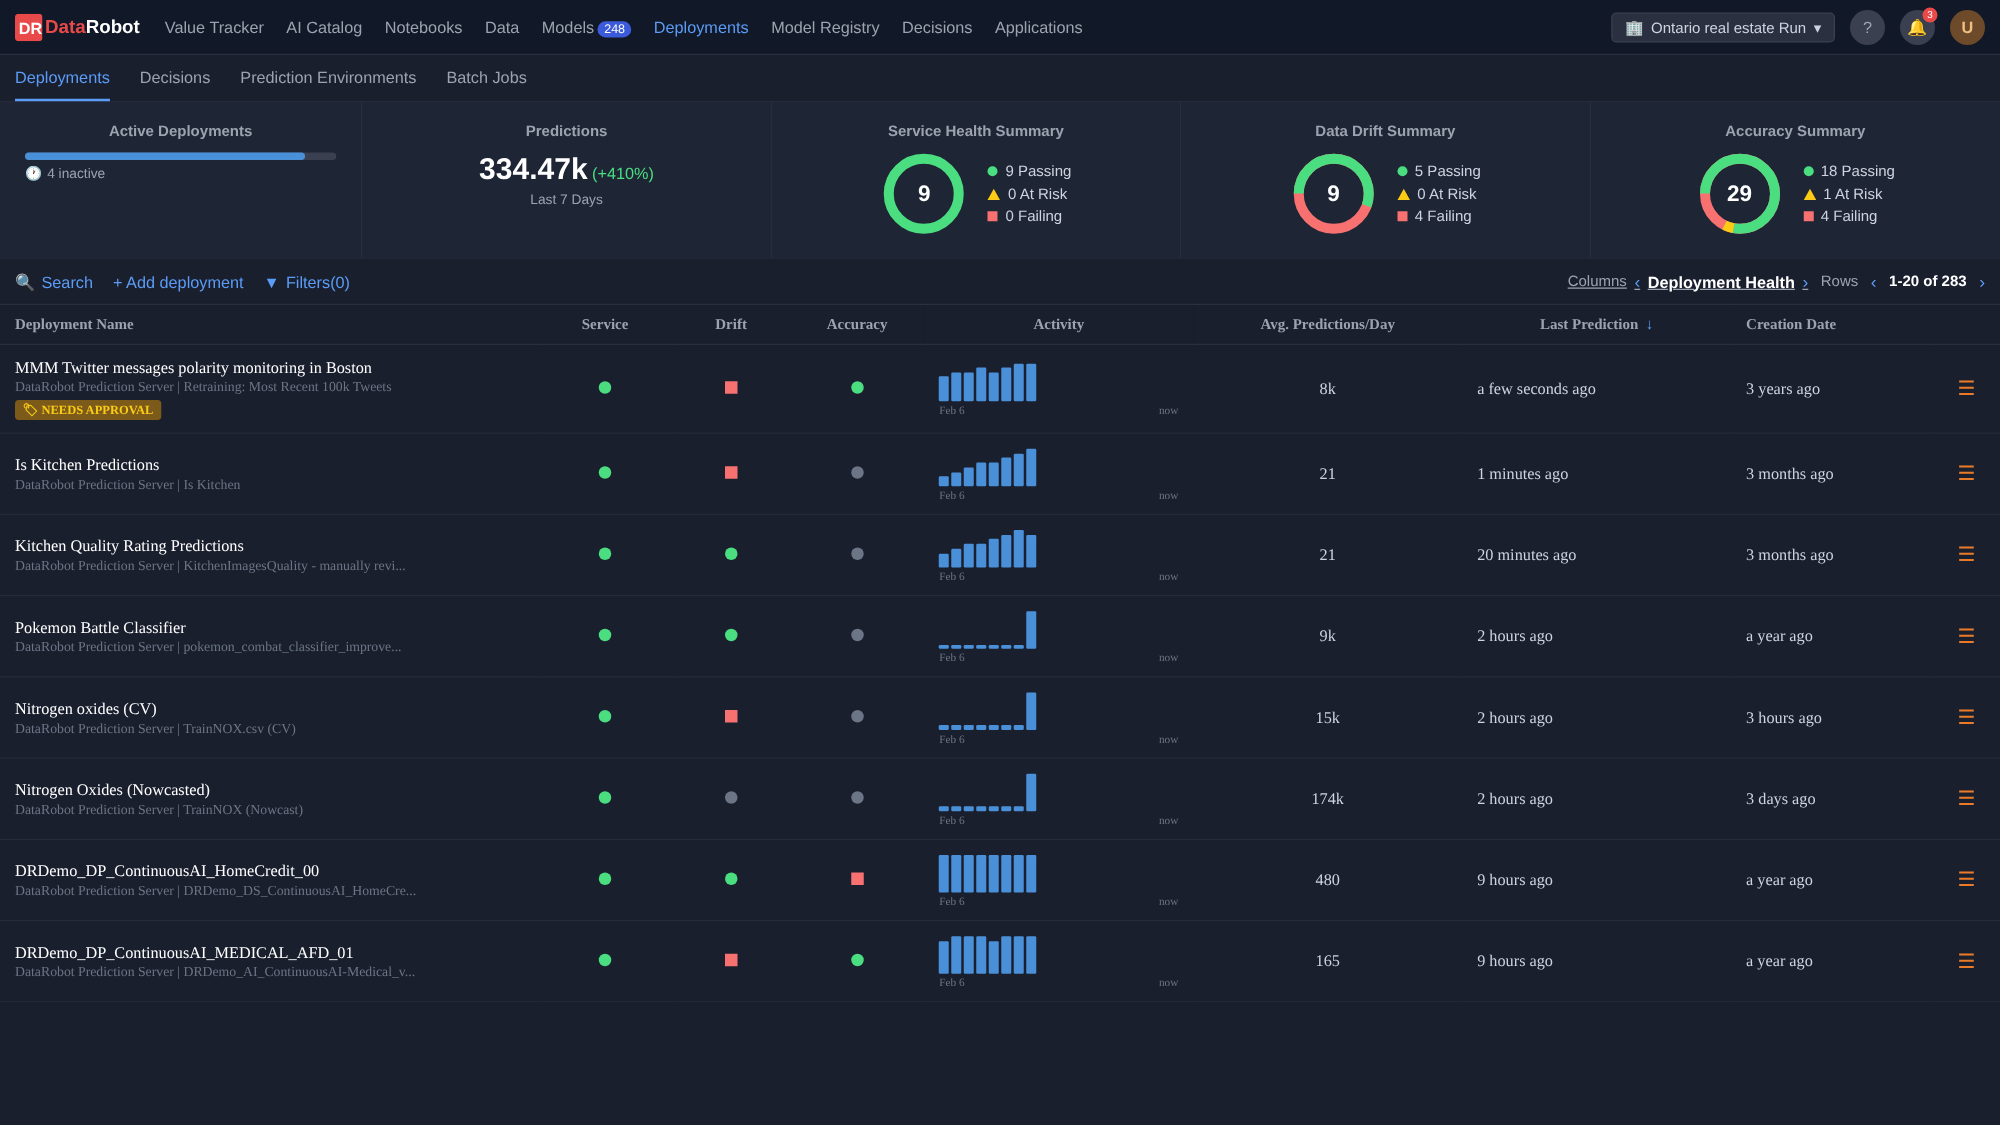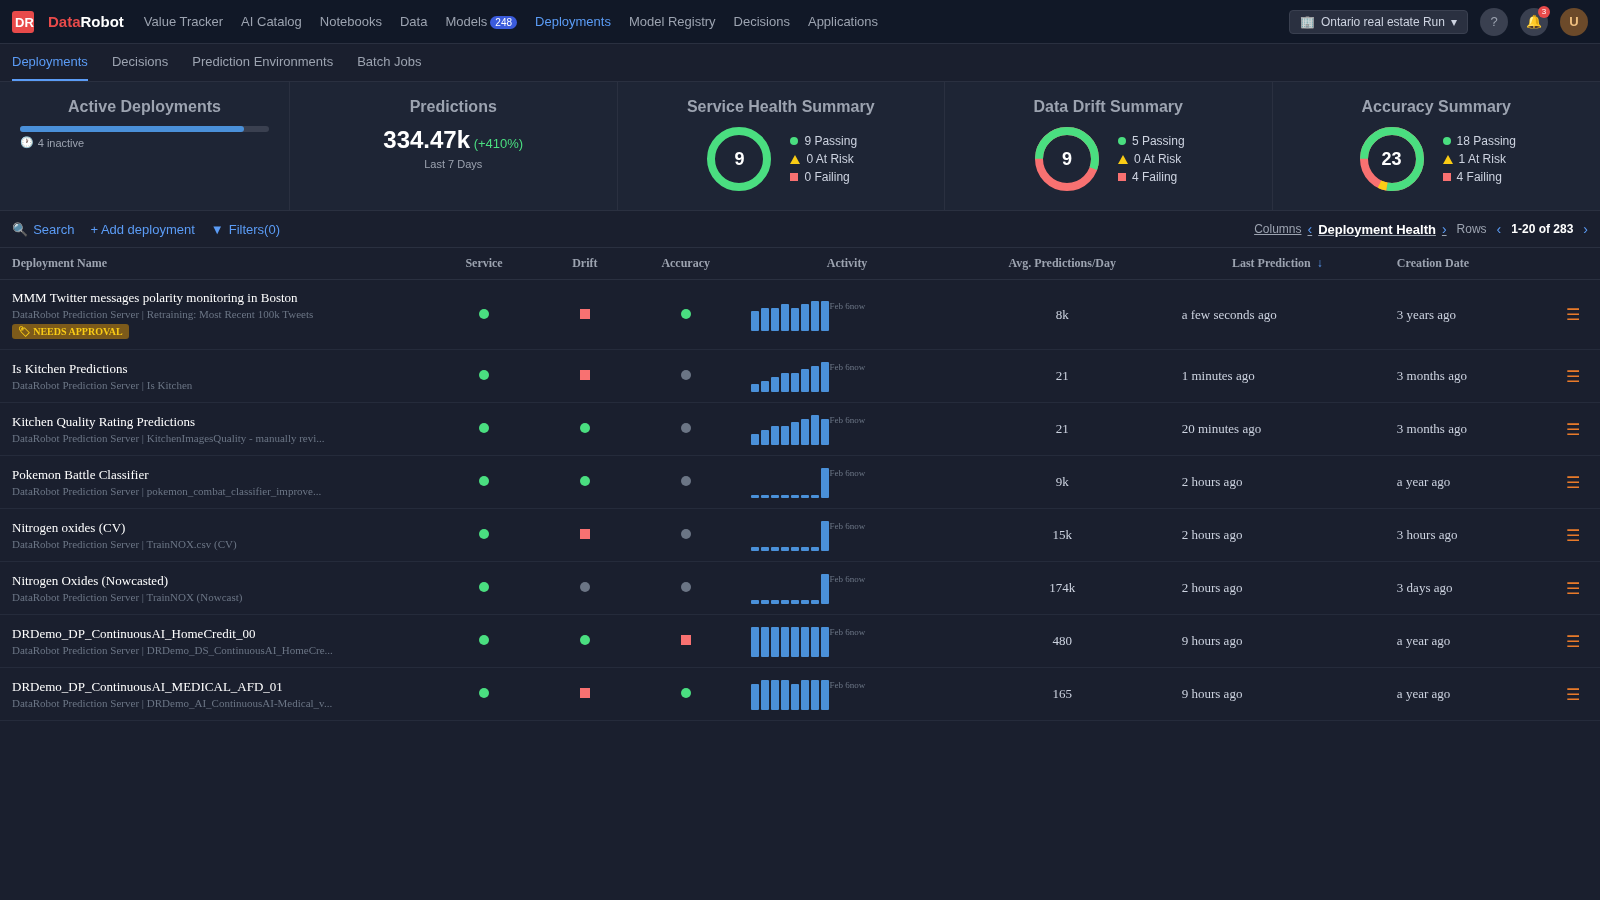--- a/index.html
+++ b/index.html
@@ -1,20 +1,20 @@
 <!DOCTYPE html>
 <html><head>
   <meta charset="utf-8">
   <style>
     * { box-sizing: border-box; margin: 0; padding: 0; }
     body { background: #1a1f2e; color: #cdd3e0; font-family: -apple-system, BlinkMacSystemFont, 'Segoe UI', sans-serif; font-size: 13px; overflow-x: hidden; }
 
     
     .top-nav { background: #111827; height: 44px; display: flex; align-items: center; padding: 0 12px; gap: 20px; border-bottom: 1px solid #2a3040; }
-    .logo { display: flex; align-items: center; gap: 14px; }
+    .logo { display: flex; align-items: center; gap: 2px; }
     .logo-icon { width: 22px; height: 22px; }
     .logo-text { color: #fff; font-weight: 700; font-size: 15px; }
     .logo-text span { color: #e84a4a; }
     .nav-links { display: flex; gap: 18px; align-items: flex-start; }
     .nav-link { color: #9ca3b0; font-size: 13px; cursor: pointer; white-space: nowrap; }
     .nav-link.active { color: #5b9cf6; }
     .nav-badge { background: #3b5bdb; color: #fff; border-radius: 10px; padding: 1px 5px; font-size: 10px; margin-left: 3px; }
     .nav-right { margin-left: auto; display: flex; align-items: center; gap: 12px; }
     .workspace-btn { background: #2a3040; border: 1px solid #3a4050; color: #cdd3e0; padding: 4px 10px; border-radius: 4px; cursor: pointer; font-size: 12px; display: flex; align-items: center; gap: 6px; }
     .help-icon, .notif-icon, .avatar { width: 28px; height: 28px; border-radius: 50%; background: #3a4050; display: flex; align-items: center; justify-content: center; cursor: pointer; color: #9ca3b0; font-size: 13px; }
@@ -24,21 +24,21 @@
 
     
     .sub-nav { background: #1a1f2e; padding: 0 12px; display: flex; gap: 24px; border-bottom: 1px solid #2a3040; height: 38px; align-items: center; }
     .sub-nav-link { color: #9ca3b0; font-size: 13px; cursor: pointer; height: 100%; display: flex; align-items: center; border-bottom: 2px solid transparent; }
     .sub-nav-link.active { color: #5b9cf6; border-bottom: 2px solid #5b9cf6; }
 
     
     .summary-row { display: grid; grid-template-columns: 290px 1fr 1fr 1fr 1fr; gap: 0; border-bottom: 1px solid #2a3040; }
     .summary-card { background: #1e2535; padding: 16px 20px; border-right: 1px solid #2a3040; }
     .summary-card:last-child { border-right: none; }
-    .card-title { font-size: 16px; color: #9ca3b0; text-align: center; margin-bottom: 8px; font-weight: 600; }
+    .card-title { font-size: 12px; color: #9ca3b0; text-align: center; margin-bottom: 8px; font-weight: 600; }
     .card-big-number { font-size: 52px; font-weight: 700; color: #fff; text-align: center; line-height: 1; }
     .card-subtitle { font-size: 11px; color: #9ca3b0; text-align: center; margin-top: 4px; }
     .progress-bar { height: 6px; background: #3a4050; border-radius: 3px; margin: 10px 0 4px; }
     .progress-fill { height: 100%; background: #4a90d9; border-radius: 3px; width: 90%; }
     .inactive-text { font-size: 11px; color: #9ca3b0; display: flex; align-items: center; gap: 4px; }
     .card-predictions { font-size: 24px; font-weight: 700; color: #fff; text-align: center; }
     .card-pred-change { font-size: 13px; color: #4ade80; display: inline; }
     .donut-row { display: flex; align-items: center; gap: 16px; justify-content: center; margin-top: 8px; }
     .donut-container { position: relative; width: 70px; height: 70px; }
     .donut-label { position: absolute; top: 50%; left: 50%; transform: translate(-50%, -50%); font-size: 18px; font-weight: 700; color: #fff; }
@@ -68,21 +68,21 @@
     .deploy-sub { font-size: 11px; color: #6b7585; }
     .needs-approval { background: #7c5a1a; color: #facc15; font-size: 10px; font-weight: 700; padding: 2px 6px; border-radius: 3px; display: inline-block; margin-top: 4px; }
     .status-dot { width: 10px; height: 10px; border-radius: 50%; display: inline-block; }
     .status-dot.green { background: #4ade80; }
     .status-dot.gray { background: #6b7585; }
     .status-sq { width: 10px; height: 10px; display: inline-block; }
     .status-sq.red { background: #f87171; }
     .activity-chart { display: flex; align-items: flex-end; gap: 2px; height: 32px; }
     .bar { width: 8px; background: #4a90d9; border-radius: 1px; }
     .chart-labels { display: flex; justify-content: space-between; font-size: 9px; color: #6b7585; margin-top: 2px; }
-    .chart-wrap { display: flex; }
+    .chart-wrap { display: flex; flex-direction: column; }
     .menu-icon { color: #e87a2a; cursor: pointer; font-size: 16px; }
     .avg-pred { color: #cdd3e0; font-size: 13px; }
     .last-pred { color: #cdd3e0; font-size: 13px; }
     .creation { color: #cdd3e0; font-size: 13px; }
   </style>
 </head>
 <body>
 
 <nav class="top-nav">
   <div class="logo">
@@ -203,21 +203,21 @@
 
   <div class="summary-card">
     <div class="card-title">Accuracy Summary</div>
     <div class="donut-row">
       <div class="donut-container">
         <svg width="70" height="70" viewBox="0 0 70 70">
           <circle cx="35" cy="35" r="28" fill="none" stroke="#f87171" stroke-width="8"></circle>
           <circle cx="35" cy="35" r="28" fill="none" stroke="#4ade80" stroke-width="8" stroke-dasharray="137 38.9" stroke-dashoffset="44" transform="rotate(-90 35 35)"></circle>
           <circle cx="35" cy="35" r="28" fill="none" stroke="#facc15" stroke-width="8" stroke-dasharray="7.7 168.2" stroke-dashoffset="-93" transform="rotate(-90 35 35)"></circle>
         </svg>
-        <div class="donut-label">23</div>
+        <div class="donut-label">29</div>
       </div>
       <div class="status-list">
         <div class="status-item">
             <span class="dot-green"></span>
             <span>18 Passing</span>
           </div>
         <div class="status-item">
             <span class="tri-yellow"></span>
             <span>1 At Risk</span>
           </div>

